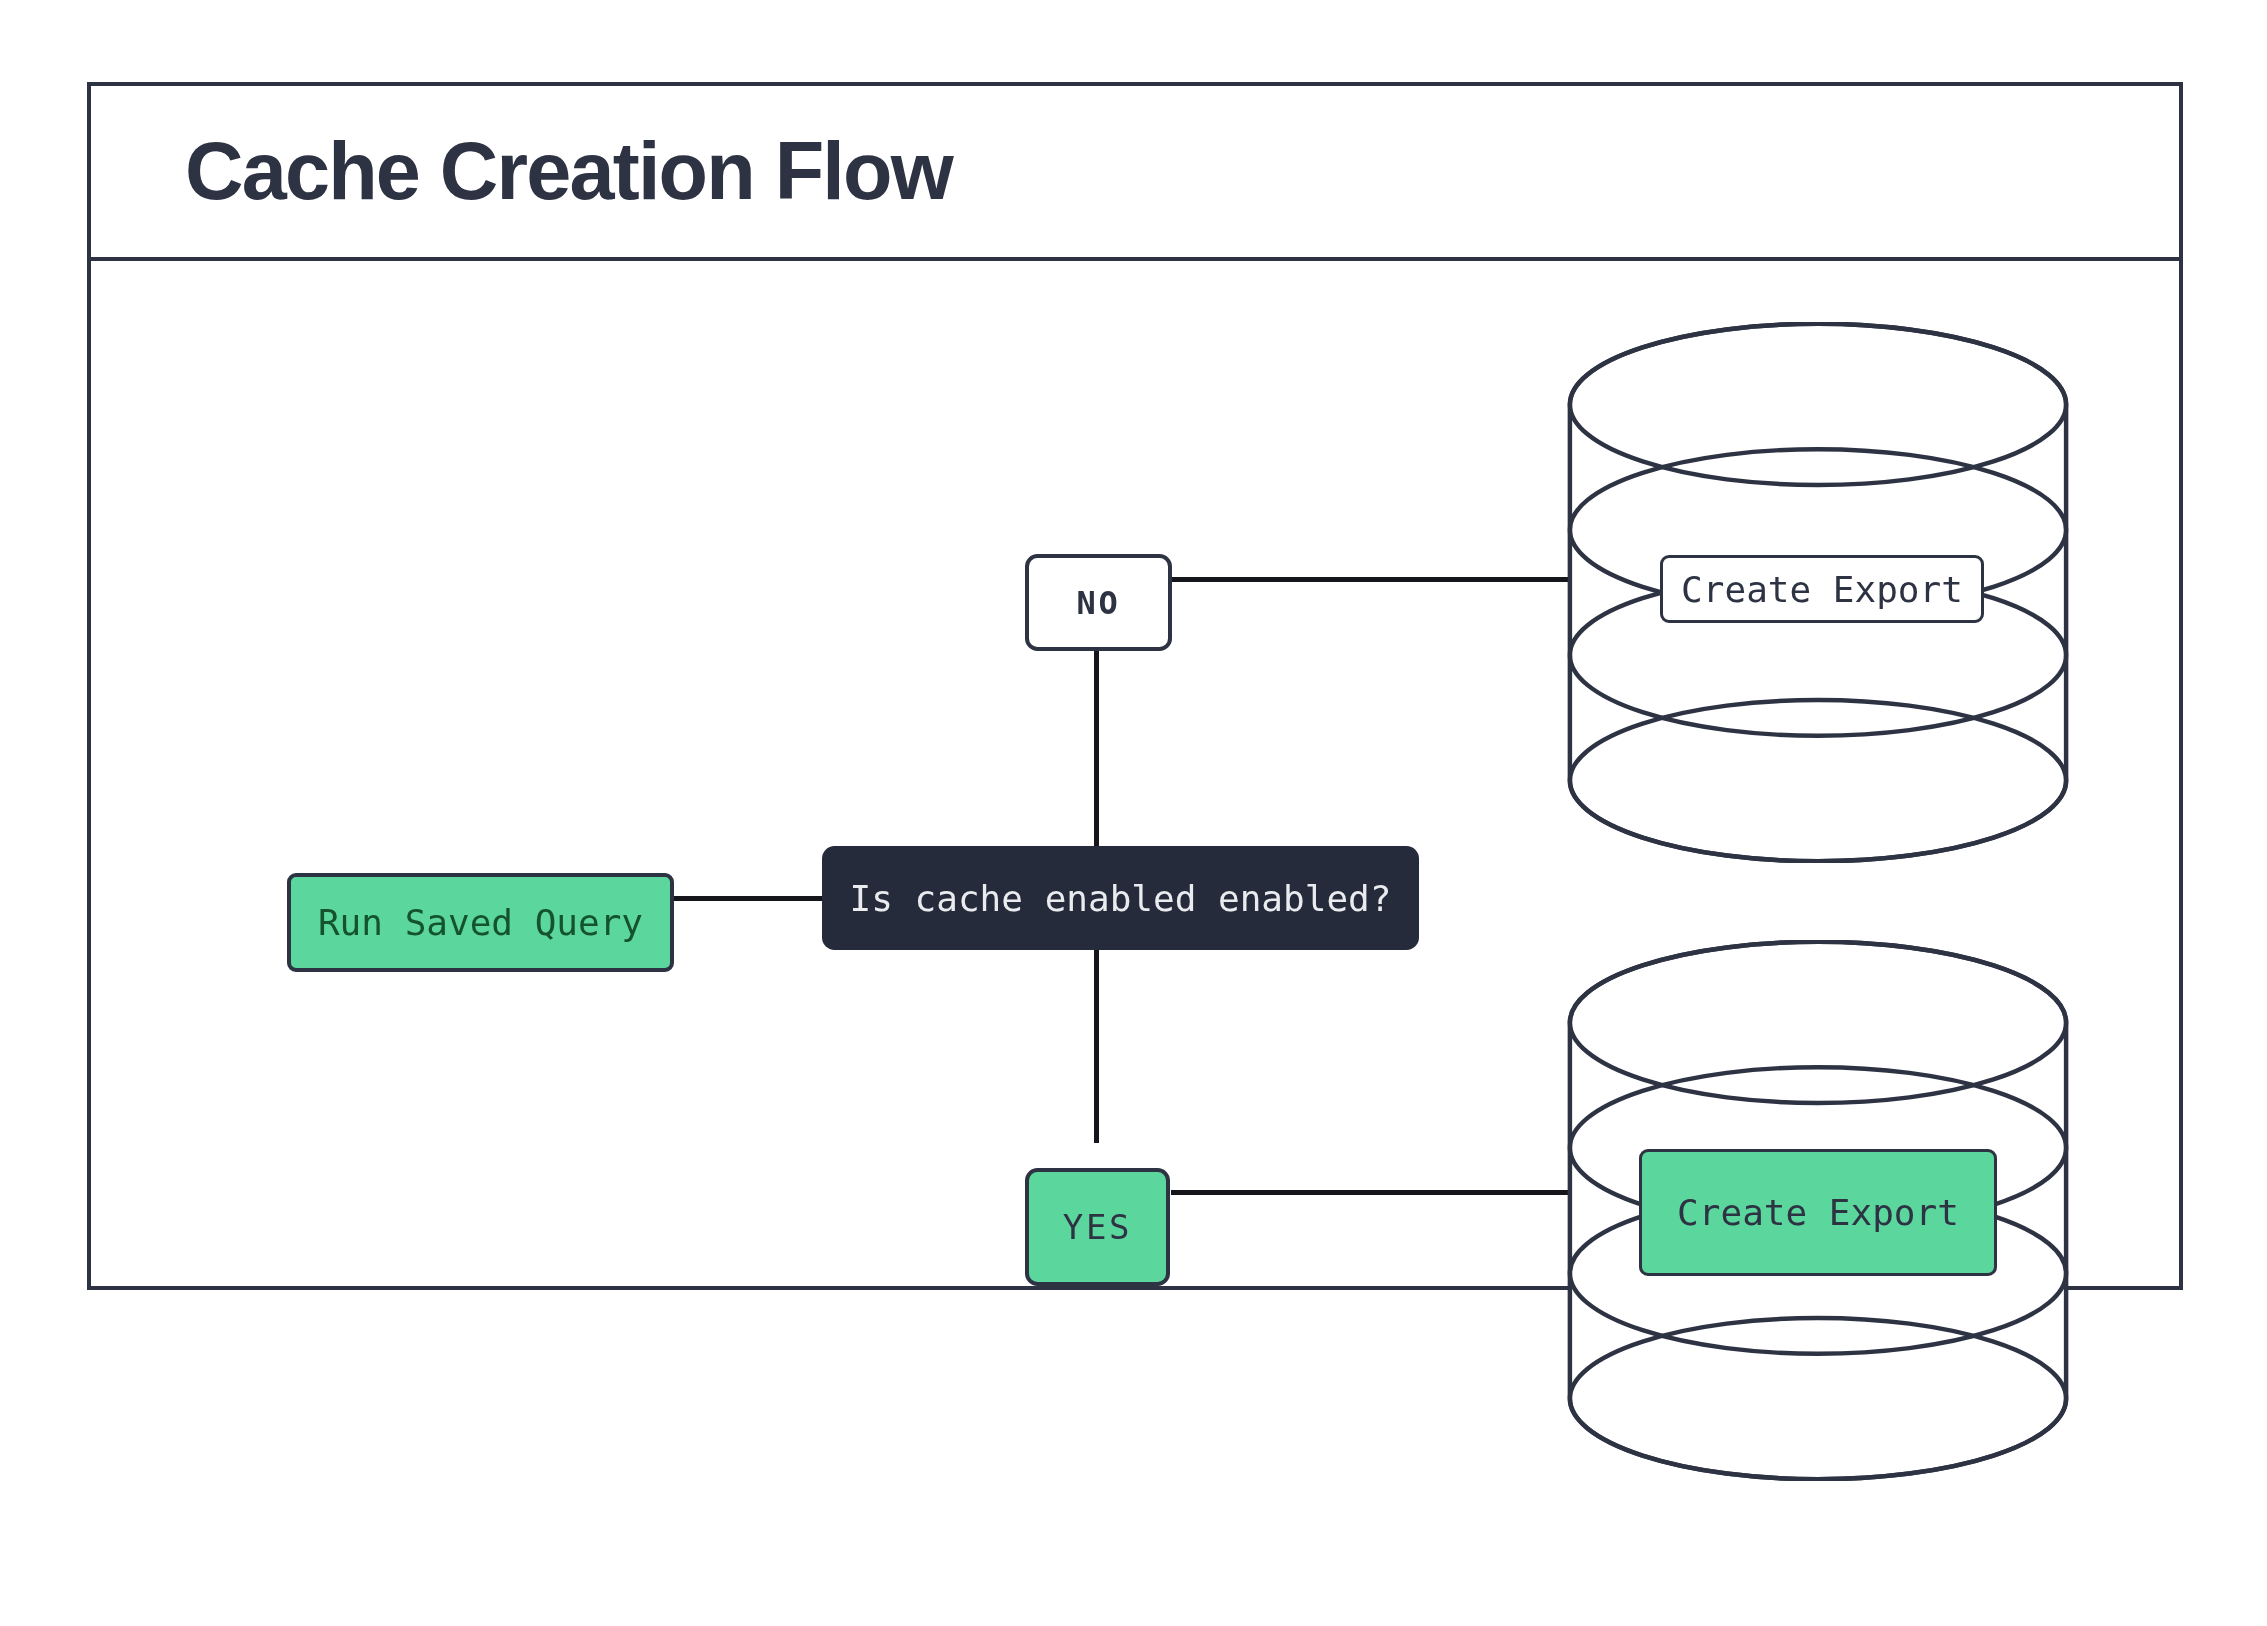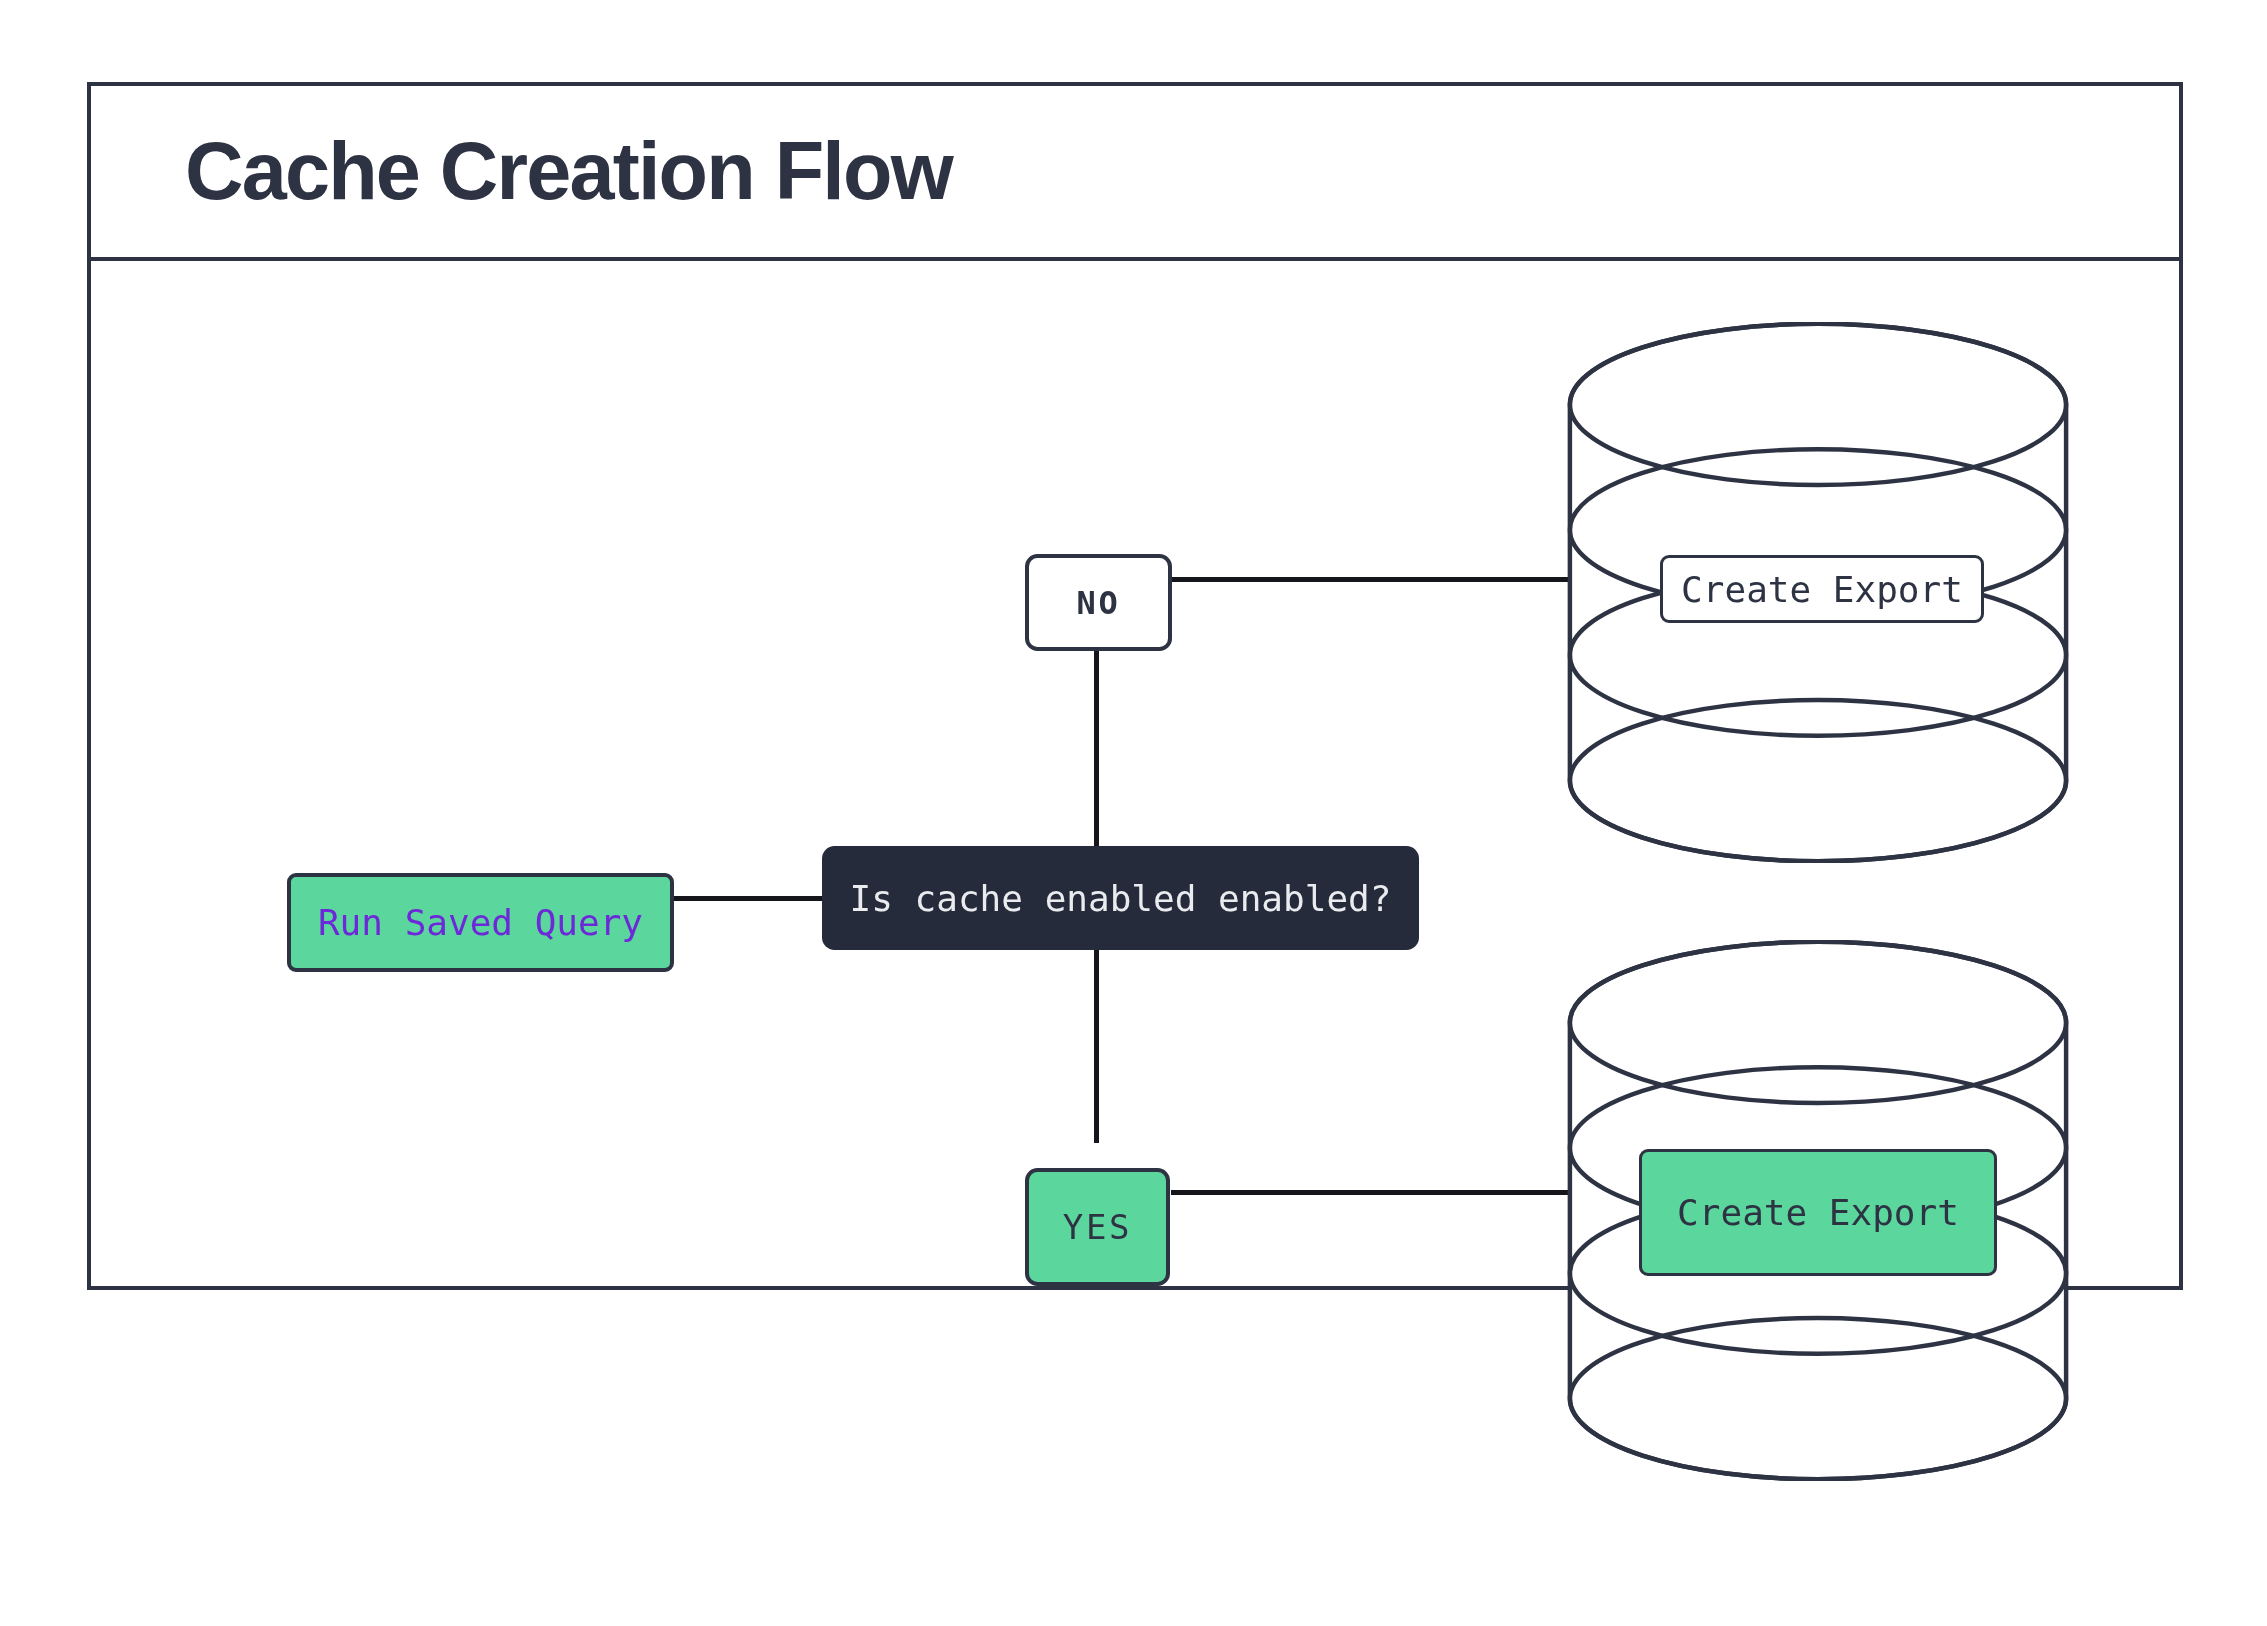--- a/index.html
+++ b/index.html
@@ -55,21 +55,21 @@
     text-align: center;
   }
   .green-fill  { background: #5bd69c; }
   .dark-fill   { background: #262b3c; }
   .white-fill  { background: #ffffff; }
   .navy-border { border: 4.5px solid #2e3344; margin-top: 24px; }
 
   #node-run-saved-query {
     left: 287px; top: 849px; width: 387px; height: 99px;
     border-radius: 9px;
-    font-size: 36px; color: #6d28d9;
+    font-size: 36px; color: #14532d;
   }
   #node-decision {
     left: 822px; top: 846px; width: 597px; height: 104px;
     border-radius: 12.5px;
     font-size: 36px; color: #e9ebee;
   }
   #branch-no {
     left: 1025px; top: 530px; width: 147px; height: 97px;
     border-radius: 12.5px;
     font-size: 32px; font-weight: 700; letter-spacing: 2.7px; color: #2e3344;

